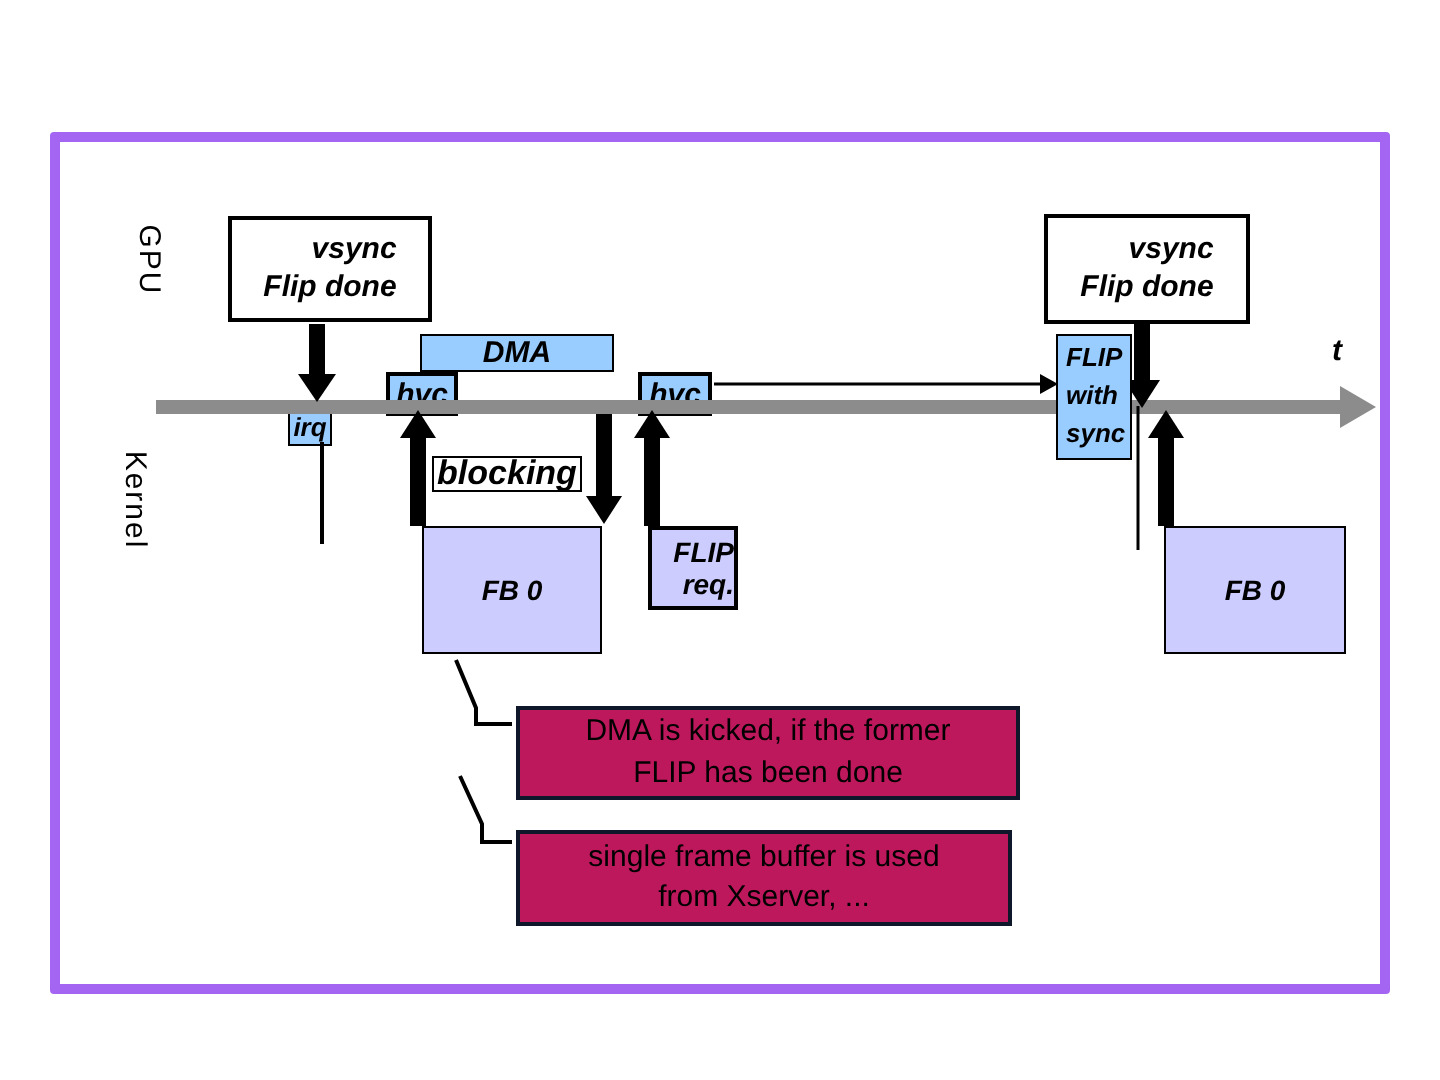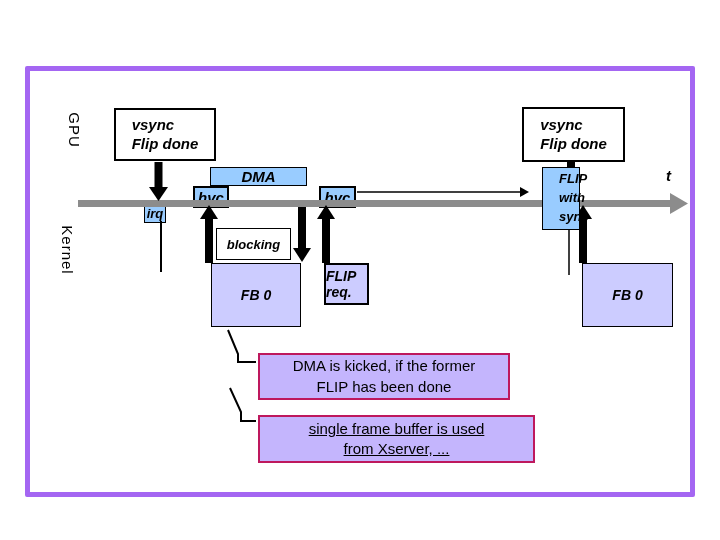--- a/index.html
+++ b/index.html
@@ -2,29 +2,29 @@
 <html><head>
 <meta charset="utf-8">
 <style>
   html,body{margin:0;padding:0;background:#ffffff;}
   .stage{position:relative;width:720px;height:540px;background:#ffffff;overflow:hidden;
          font-family:"Liberation Sans",sans-serif;color:#000;}
   .frame{position:absolute;left:25px;top:66px;width:660px;height:421px;
          border:5px solid #a466f2;border-radius:2px;background:#fff;}
   .abs{position:absolute;box-sizing:border-box;}
   .lane-label{font-size:15px;letter-spacing:1px;text-align:center;transform:rotate(90deg);}
-  .evbox{display:flex;align-items:center;justify-content:center;text-align:left;
+  .evbox{display:flex;align-items:center;justify-content:center;text-align:right;
          font-style:italic;font-weight:bold;background:#fff;border:1px solid #000;
          white-space:pre-line;z-index:3;}
   .blue{background:#99ccff;}
   .lav{background:#ccccff;}
   .under{z-index:1;}
   .svglayer{position:absolute;left:0;top:0;width:720px;height:540px;z-index:2;pointer-events:none;}
   .callout{position:absolute;box-sizing:border-box;display:flex;align-items:center;justify-content:center;
-           text-align:center;background:#c4b5fd;border:2px solid #be185d;font-size:15px;line-height:1.35;
+           text-align:center;background:#be185d;border:2px solid #0f172a;font-size:15px;line-height:1.35;
            white-space:pre-line;z-index:3;}
   .tlabel{position:absolute;font-size:15px;font-weight:bold;font-style:italic;z-index:3;}
 </style>
 </head>
 <body>
 
 <div class="stage">
   <div class="frame"></div>
 
   <div class="abs lane-label" style="left:43px;top:120px;width:60px;height:20px;">GPU</div>
@@ -65,27 +65,27 @@
     <rect x="579" y="218" width="8" height="45" fill="#000"></rect>
 
     <polyline points="228,330 238,354 238,362 256,362" fill="none" stroke="#000" stroke-width="2"></polyline>
     <polyline points="230,388 241,412 241,421 256,421" fill="none" stroke="#000" stroke-width="2"></polyline>
   </svg>
 
   <div class="abs evbox" style="left:114px;top:108px;width:102px;height:53px;font-size:15px;border-width:2px;line-height:1.25;">vsync
 Flip done</div>
   <div class="abs evbox" style="left:522px;top:107px;width:103px;height:55px;font-size:15px;border-width:2px;line-height:1.25;">vsync
 Flip done</div>
-  <div class="abs evbox" style="left:216px;top:228px;width:75px;height:32px;font-size:13px;">blocking</div>
+  <div class="abs evbox" style="left:216px;top:228px;width:75px;height:18px;font-size:17px;">blocking</div>
   <div class="abs evbox lav" style="left:211px;top:263px;width:90px;height:64px;font-size:14px;">FB 0</div>
   <div class="abs evbox lav" style="left:324px;top:263px;width:45px;height:42px;font-size:14px;border-width:2px;">FLIP req.</div>
-  <div class="abs evbox blue" style="left:542px;top:167px;width:38px;height:63px;font-size:13px;line-height:1.45;justify-content:flex-start;text-align:left;padding-left:16px;">FLIP
+  <div class="abs evbox blue" style="left:528px;top:167px;width:38px;height:63px;font-size:13px;line-height:1.45;justify-content:flex-start;text-align:left;padding-left:4px;">FLIP
 with
 sync</div>
   <div class="abs evbox lav" style="left:582px;top:263px;width:91px;height:64px;font-size:14px;">FB 0</div>
 
   <div class="tlabel" style="left:666px;top:167px;">t</div>
 
   <div class="callout" style="left:258px;top:353px;width:252px;height:47px;">DMA is kicked, if the former
 FLIP has been done</div>
-  <div class="callout" style="left:258px;top:415px;width:277px;height:48px;text-decoration:underline;">single frame buffer is used
+  <div class="callout" style="left:258px;top:415px;width:248px;height:48px;">single frame buffer is used
 from Xserver, ...</div>
 </div>
 
 </body></html>

